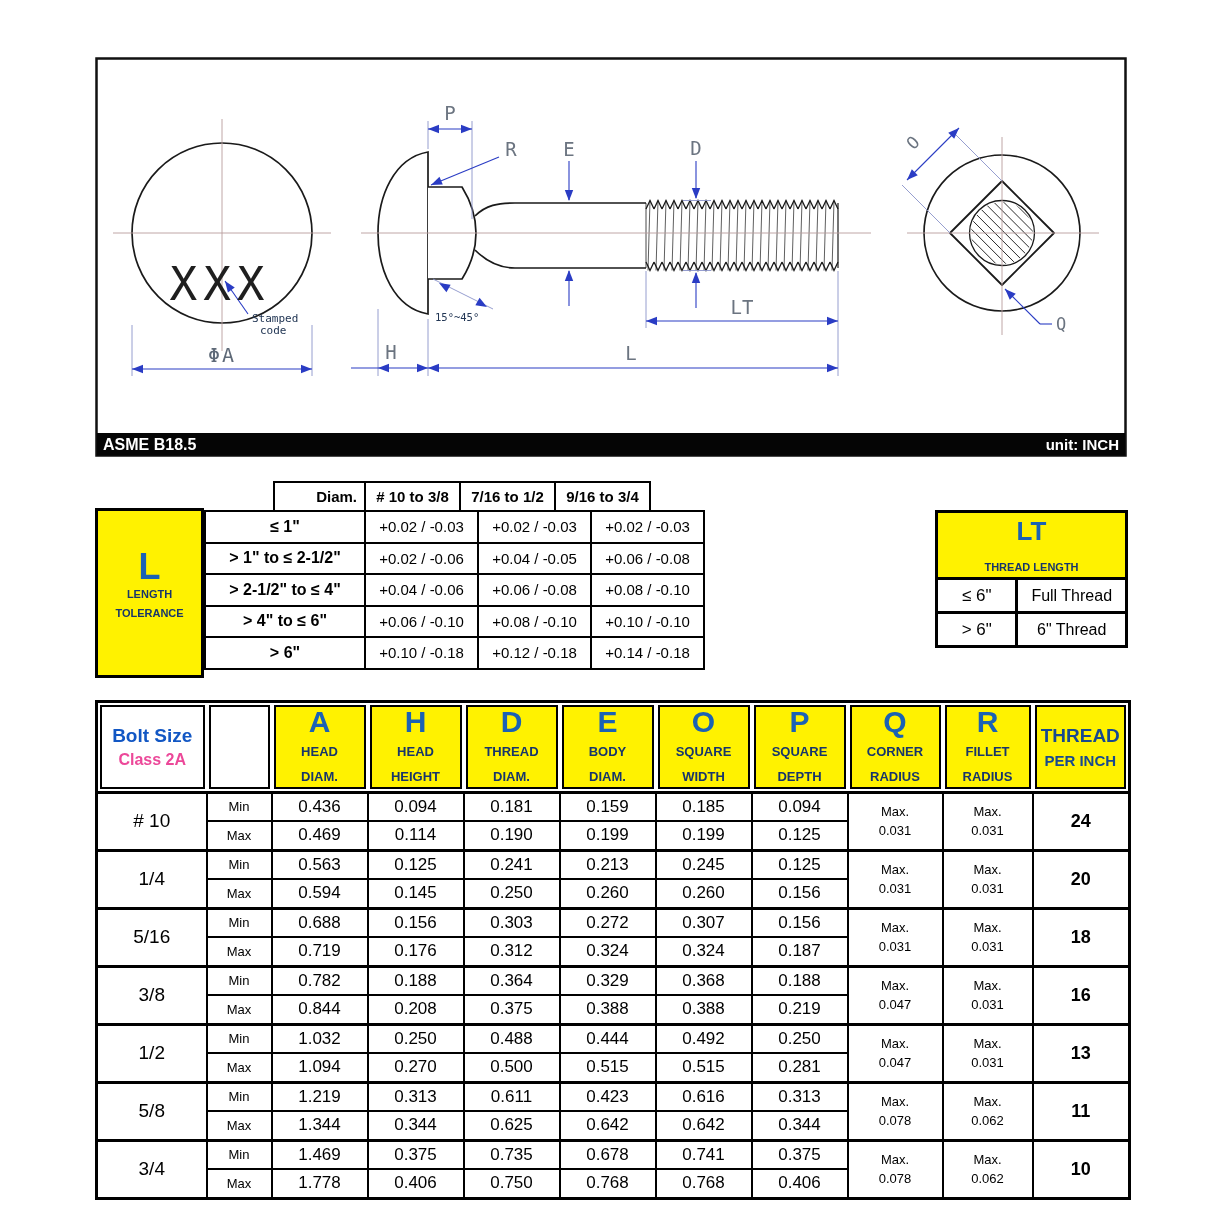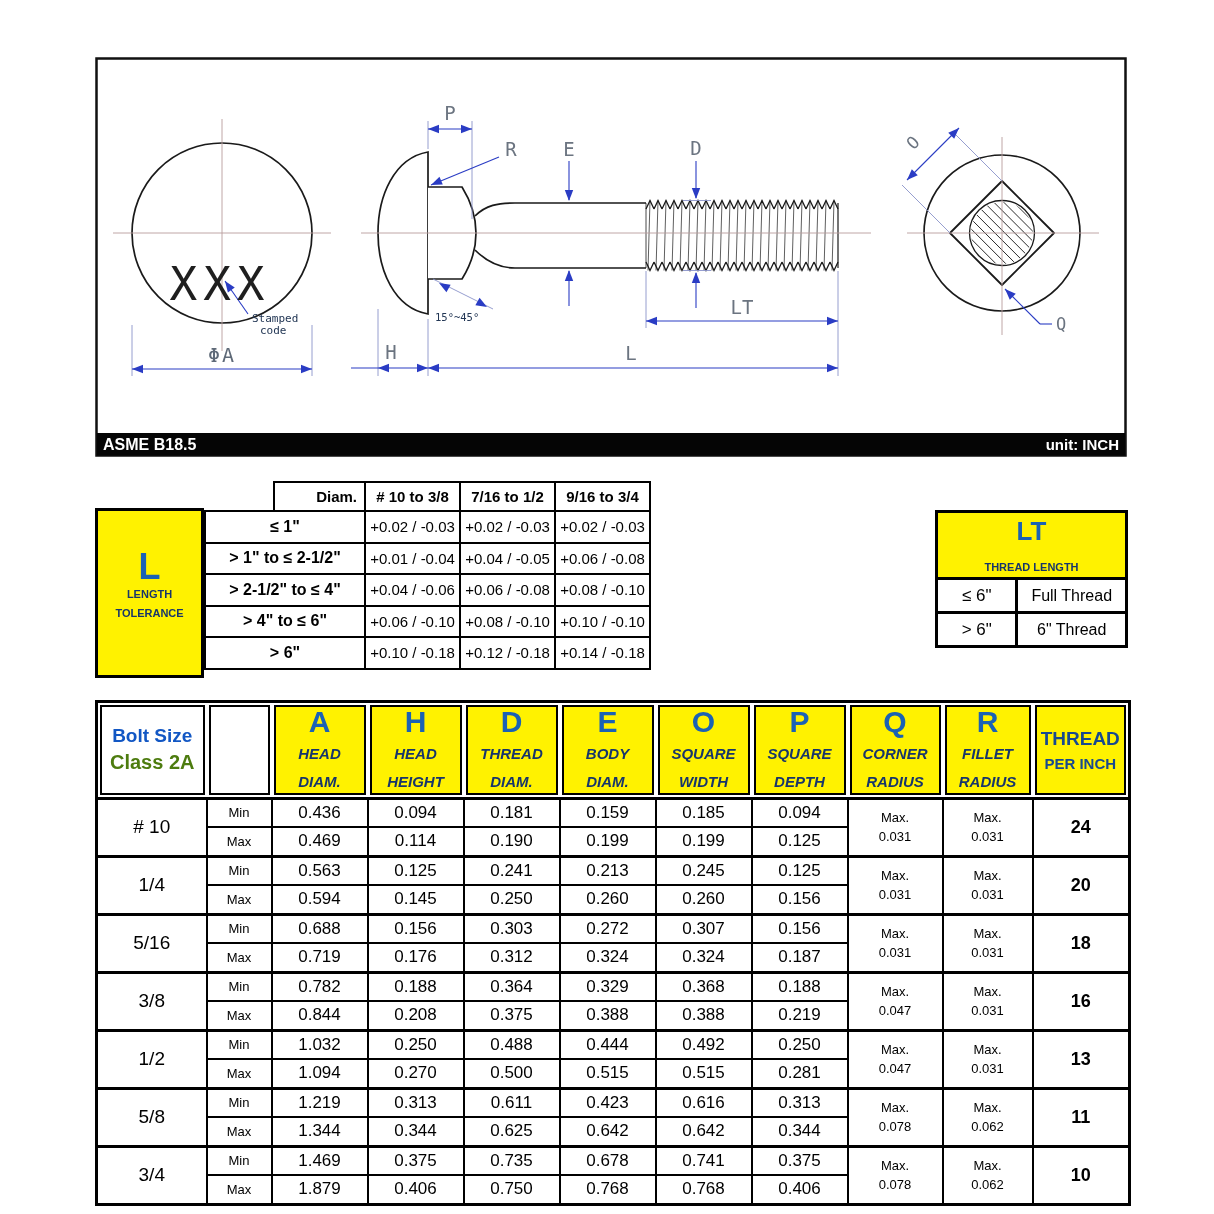--- a/index.html
+++ b/index.html
@@ -31,21 +31,21 @@
   .ltol-head .hc+.hc{margin-left:-2px;}
   .ltol-head .diamcell{width:93px;justify-content:flex-end;padding-right:7px;}
   .ltol-head .colcell{width:97px;}
   .ltol-grid{position:absolute;left:109px;top:29px;}
   .ltol-row{display:flex;height:33.5px;}
   .ltol-row+.ltol-row{margin-top:-2px;}
   .ltol-row .c{box-sizing:border-box;border:2px solid #000;background:#fff;
      display:flex;align-items:center;justify-content:center;font-size:15px;}
   .ltol-row .c+.c{margin-left:-2px;}
   .ltol-row .rng{width:162px;font-weight:bold;font-size:16px;}
-  .ltol-row .val{width:97px;}
+  .ltol-row .val{width:115px;}
   .lbox{position:absolute;left:0;top:27px;width:109px;height:170px;box-sizing:border-box;
      border:3px solid #000;background:#FFF200;text-align:center;}
   .lbox .big{margin-top:38px;font-size:36px;font-weight:bold;color:#1B62B4;line-height:1;}
   .lbox .sub{font-size:11px;font-weight:bold;color:#17356B;line-height:1.7;}
   .lbox .sub:first-of-type{margin-top:8px;}
 
   
   .lttab{position:absolute;left:935px;top:510px;width:193px;border-collapse:collapse;}
   .lttab th,.lttab td{box-sizing:border-box;border:3px solid #000;padding:0;}
   .lttab th{height:67px;background:#FFF200;text-align:center;}
@@ -56,23 +56,23 @@
   .lttab td.val{width:111px;font-size:16px;font-weight:normal;}
 
   
   .dim-table{position:absolute;left:95px;top:700px;width:1033px;table-layout:fixed;
      border-collapse:collapse;border:3px solid #000;}
   .dim-table thead th{border:0;padding:2px;height:79px;background:#fff;}
   .dim-table thead .hbox{box-sizing:border-box;border:2px solid #000;height:100%;
      display:flex;flex-direction:column;align-items:center;justify-content:center;background:#fff;}
   .dim-table thead .hbox.yellow{background:#FFF200;}
   .hbox .bolt1{font-size:19px;font-weight:bold;color:#1257C4;}
-  .hbox .bolt2{font-size:20px;font-weight:bold;color:#4d7c0f;margin-top:4px;}
+  .hbox .bolt2{font-size:16px;font-weight:bold;color:#ec4899;margin-top:4px;}
   .hbox .letter{font-size:30px;font-weight:bold;color:#1B62B4;line-height:1;}
-  .hbox .subl{font-size:15px;font-weight:bold;color:#17356B;line-height:1.45;margin-top:6px;text-align:center;font-style:italic;}
+  .hbox .subl{font-size:13px;font-weight:bold;color:#17356B;line-height:1.45;margin-top:6px;text-align:center;}
   .hbox .th1{font-size:19px;font-weight:bold;color:#17498F;}
   .hbox .th2{font-size:15px;font-weight:bold;color:#17498F;margin-top:5px;}
   .dim-table td{border:2px solid #000;height:26.5px;padding:0;text-align:center;vertical-align:middle;}
   .dim-table tr.group-start td{border-top:3px solid #000;}
   .dim-table td.size-cell{font-size:19px;font-weight:normal;}
   .dim-table td.mm-cell{font-size:13px;}
   .dim-table td.val-cell{font-size:17px;}
   .dim-table td.qr-cell{font-size:13px;line-height:1.5;}
   .dim-table td.tpi-cell{font-size:18px;font-weight:bold;}
 </style>
@@ -213,21 +213,21 @@
     </div>
     <div class="ltol-grid" id="ltol-rows">
         <div class="ltol-row">
           <div class="c rng">≤ 1"</div>
           <div class="c val">+0.02 / -0.03</div>
           <div class="c val">+0.02 / -0.03</div>
           <div class="c val">+0.02 / -0.03</div>
         </div>
         <div class="ltol-row">
           <div class="c rng">&gt; 1" to ≤ 2-1/2"</div>
-          <div class="c val">+0.01 / -0.04</div>
+          <div class="c val">+0.02 / -0.06</div>
           <div class="c val">+0.04 / -0.05</div>
           <div class="c val">+0.06 / -0.08</div>
         </div>
         <div class="ltol-row">
           <div class="c rng">&gt; 2-1/2" to ≤ 4"</div>
           <div class="c val">+0.04 / -0.06</div>
           <div class="c val">+0.06 / -0.08</div>
           <div class="c val">+0.08 / -0.10</div>
         </div>
         <div class="ltol-row">
@@ -541,21 +541,21 @@
             <div>0.078</div>
           </td>
           <td class="qr-cell" rowspan="2">
             <div>Max.</div>
             <div>0.062</div>
           </td>
           <td class="tpi-cell" rowspan="2">10</td>
         </tr>
         <tr>
           <td class="mm-cell">Max</td>
-          <td class="val-cell">1.879</td>
+          <td class="val-cell">1.778</td>
           <td class="val-cell">0.406</td>
           <td class="val-cell">0.750</td>
           <td class="val-cell">0.768</td>
           <td class="val-cell">0.768</td>
           <td class="val-cell">0.406</td>
         </tr>
       </tbody>
   </table>
 
 </div>

